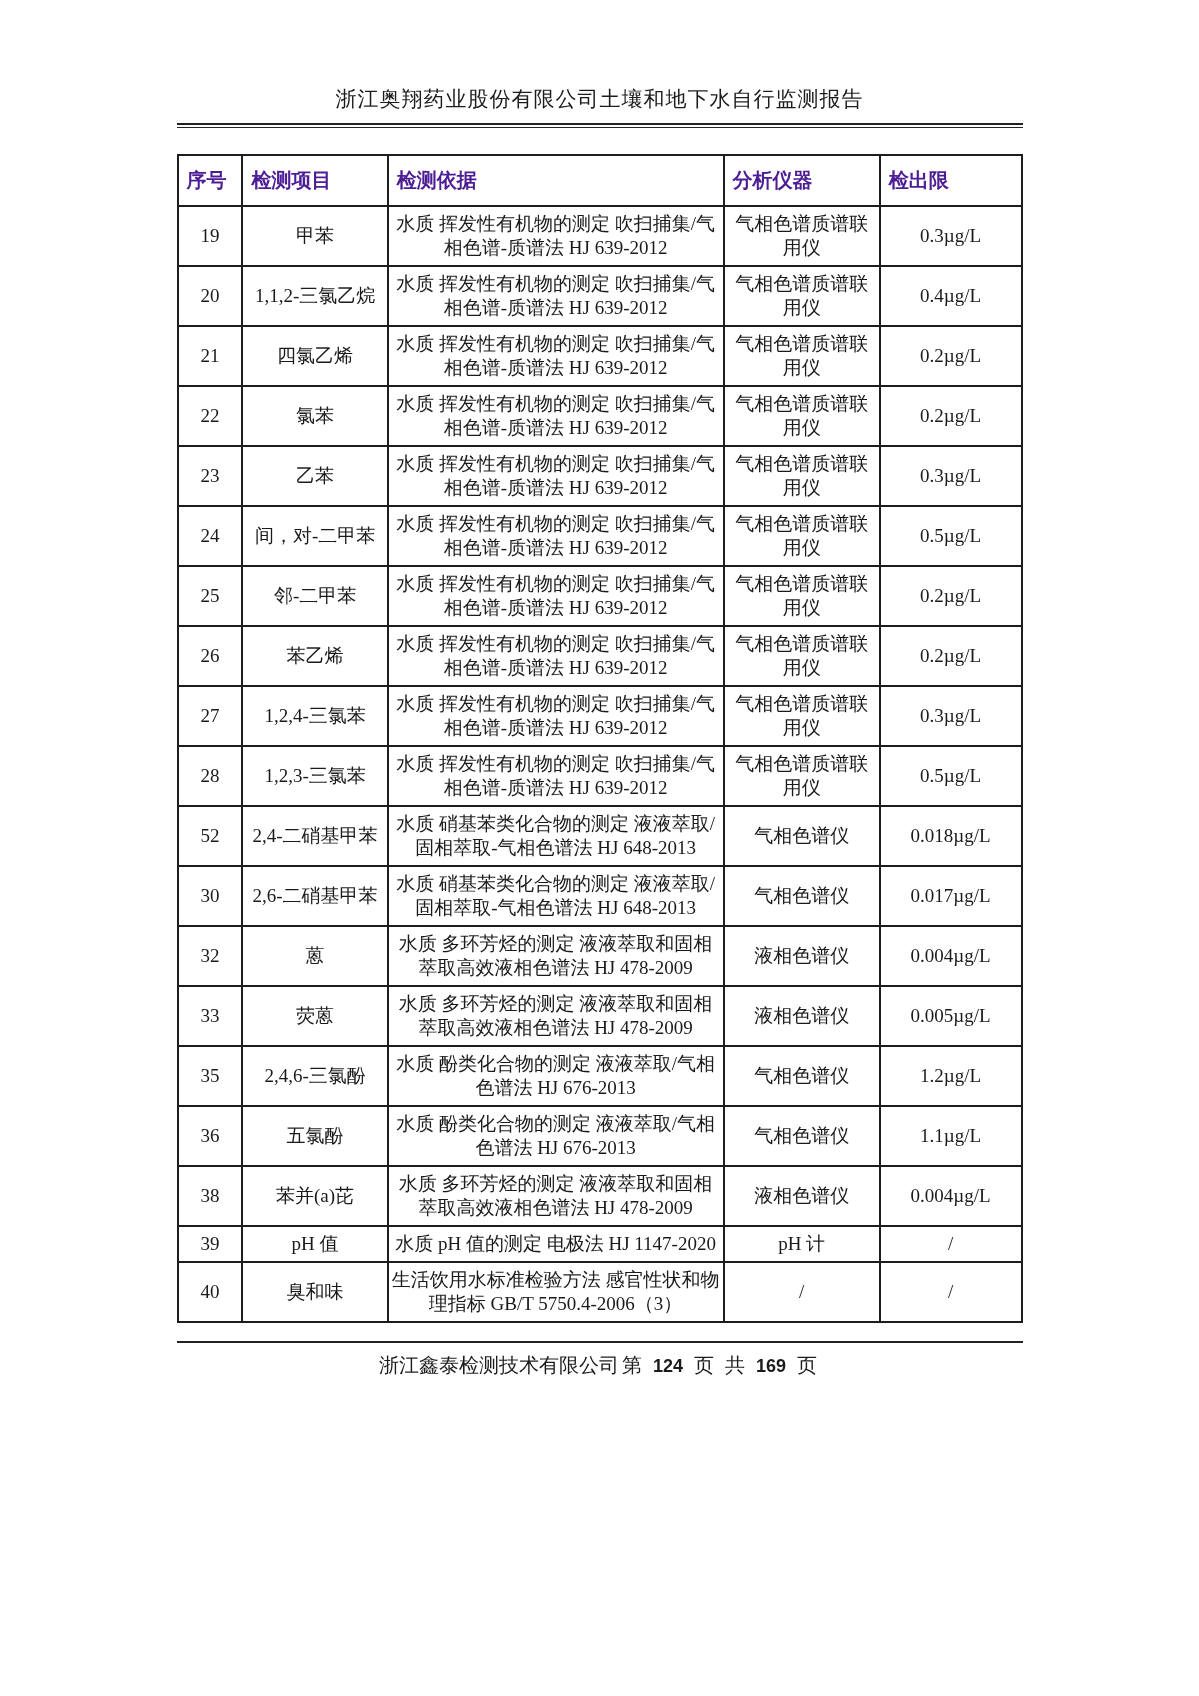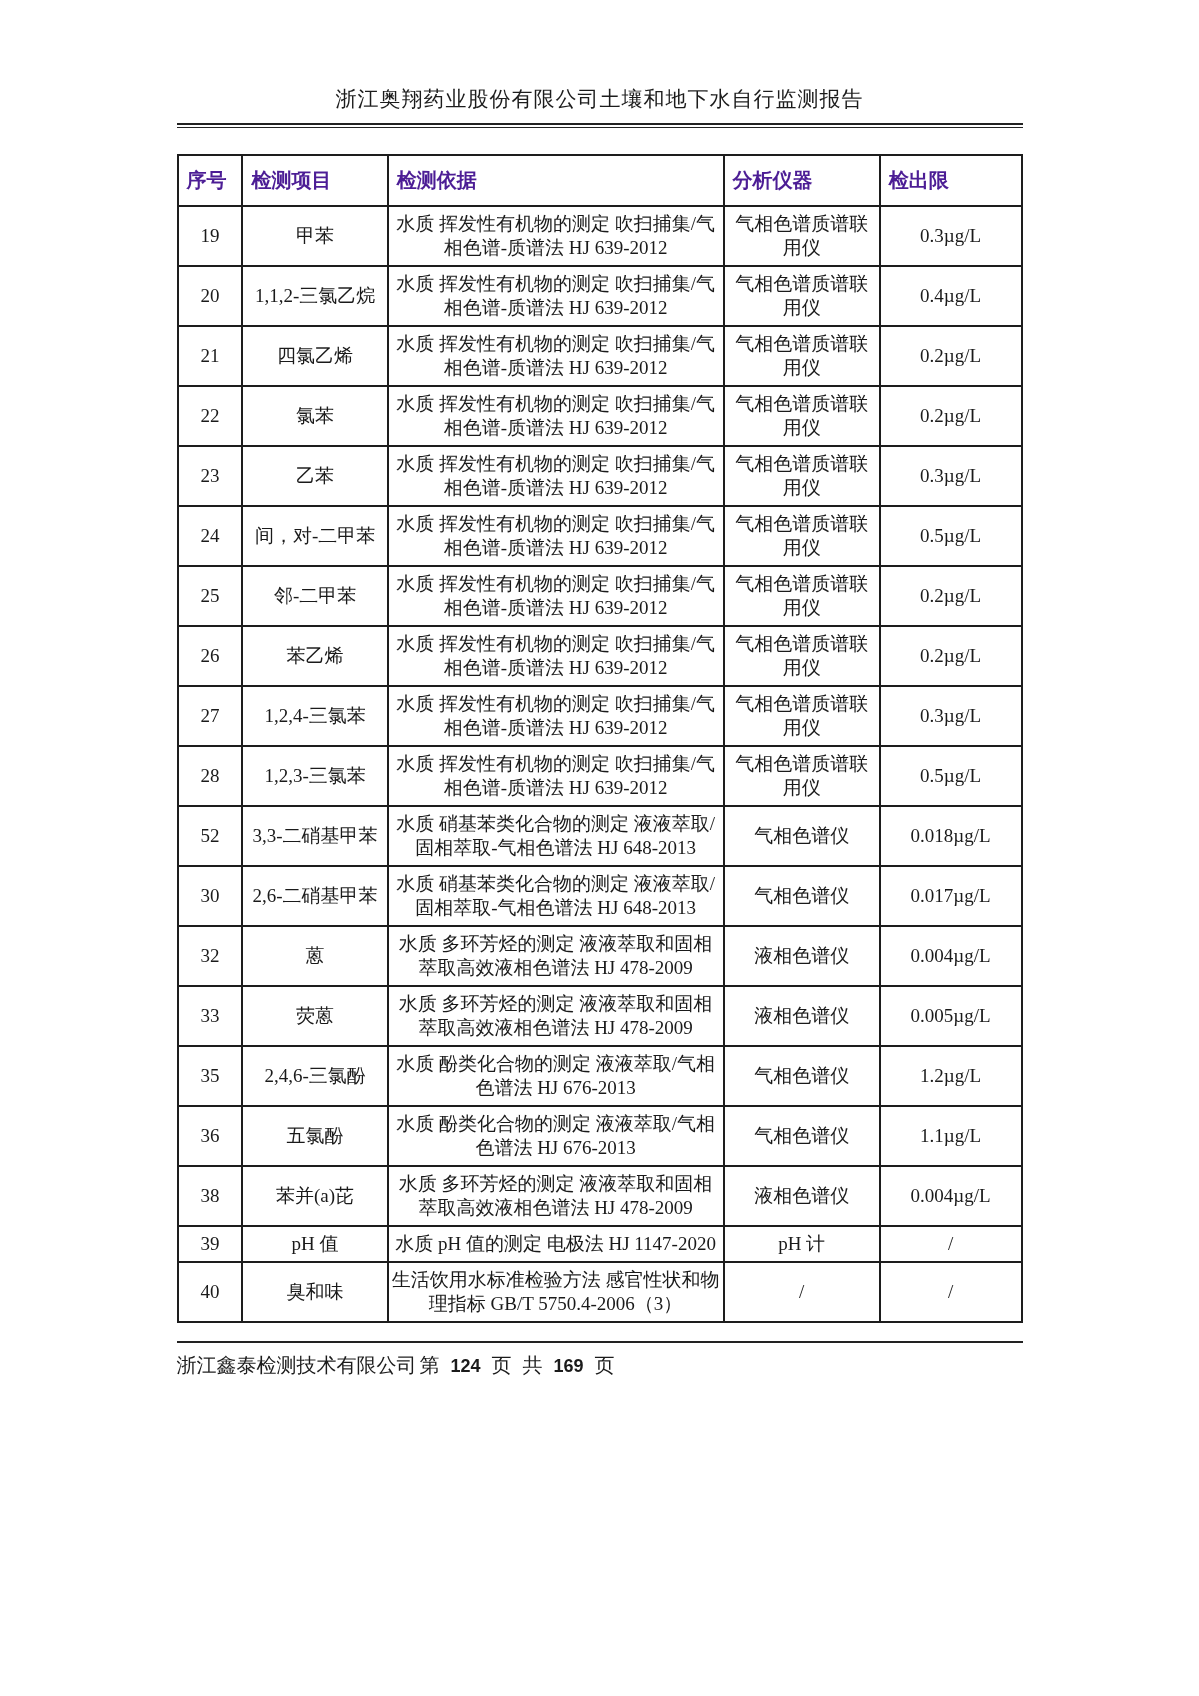--- a/index.html
+++ b/index.html
@@ -75,21 +75,21 @@
   col.col-instrument { width: 18.5%; }
   col.col-limit      { width: 16.8%; }
   
   .footer-rule {
     margin-top: 18px;
     border-top: 2px solid #222222;
   }
   .footer-row {
     margin-top: 9px;
     display: flex;
-    justify-content: flex-start;
+    justify-content: center;
     align-items: baseline;
     font-size: 20px;
     color: #1b1b1b;
   }
   .page-info span { margin: 0 3px; }
   .page-num {
     font-family: "Liberation Sans", "DejaVu Sans", sans-serif;
     font-size: 18px;
     font-weight: bold;
   }
@@ -187,21 +187,21 @@
         </tr>
         <tr>
           <td class="cell-no">28</td>
           <td class="cell-item">1,2,3-三氯苯</td>
           <td class="cell-method">水质 挥发性有机物的测定 吹扫捕集/气相色谱-质谱法 HJ 639-2012</td>
           <td class="cell-instrument">气相色谱质谱联用仪</td>
           <td class="cell-limit">0.5µg/L</td>
         </tr>
         <tr>
           <td class="cell-no">52</td>
-          <td class="cell-item">3,3-二硝基甲苯</td>
+          <td class="cell-item">2,4-二硝基甲苯</td>
           <td class="cell-method">水质 硝基苯类化合物的测定 液液萃取/固相萃取-气相色谱法 HJ 648-2013</td>
           <td class="cell-instrument">气相色谱仪</td>
           <td class="cell-limit">0.018µg/L</td>
         </tr>
         <tr>
           <td class="cell-no">30</td>
           <td class="cell-item">2,6-二硝基甲苯</td>
           <td class="cell-method">水质 硝基苯类化合物的测定 液液萃取/固相萃取-气相色谱法 HJ 648-2013</td>
           <td class="cell-instrument">气相色谱仪</td>
           <td class="cell-limit">0.017µg/L</td>

